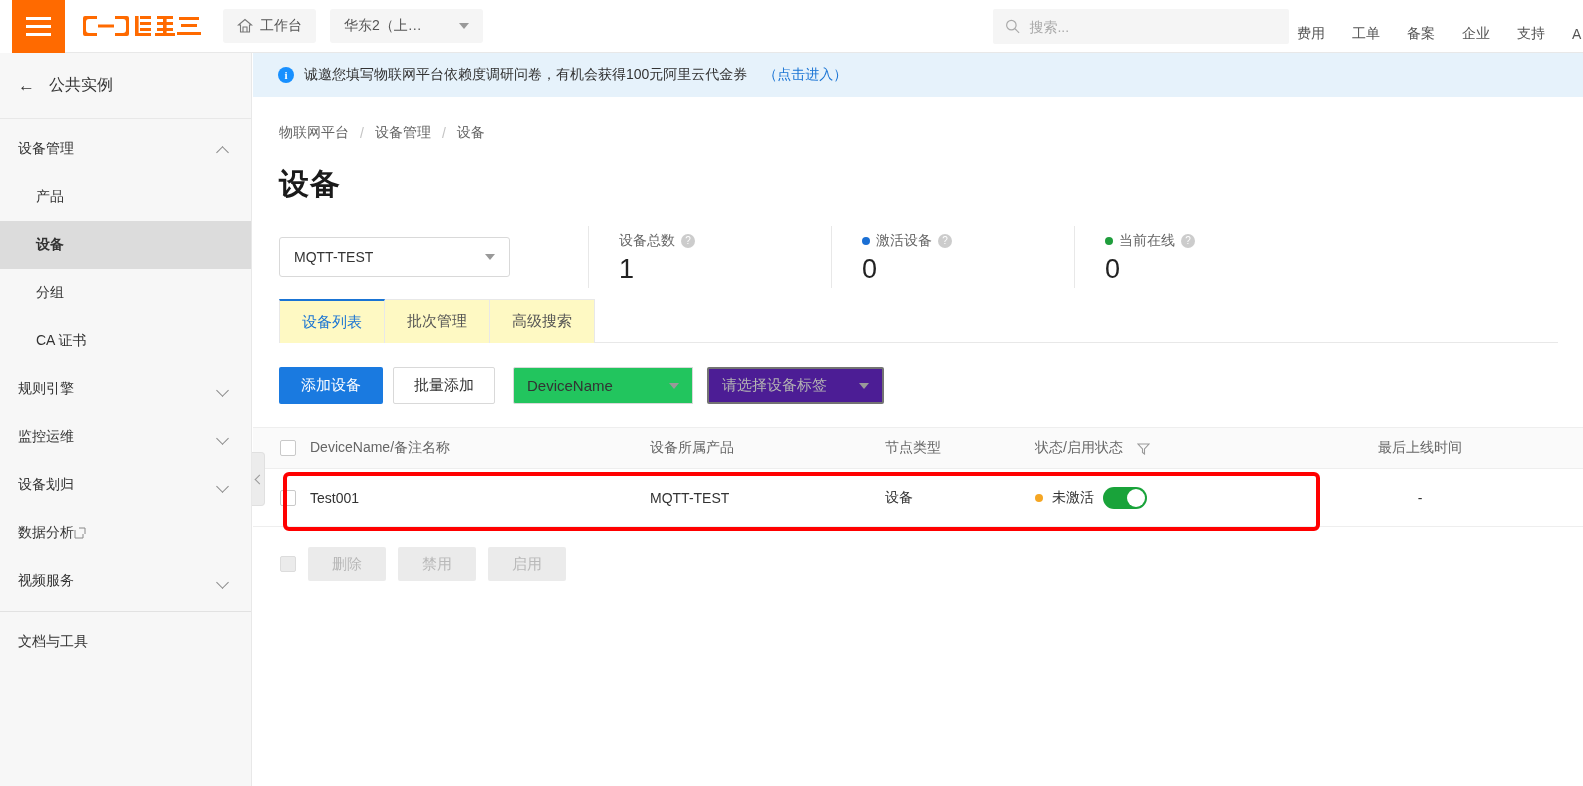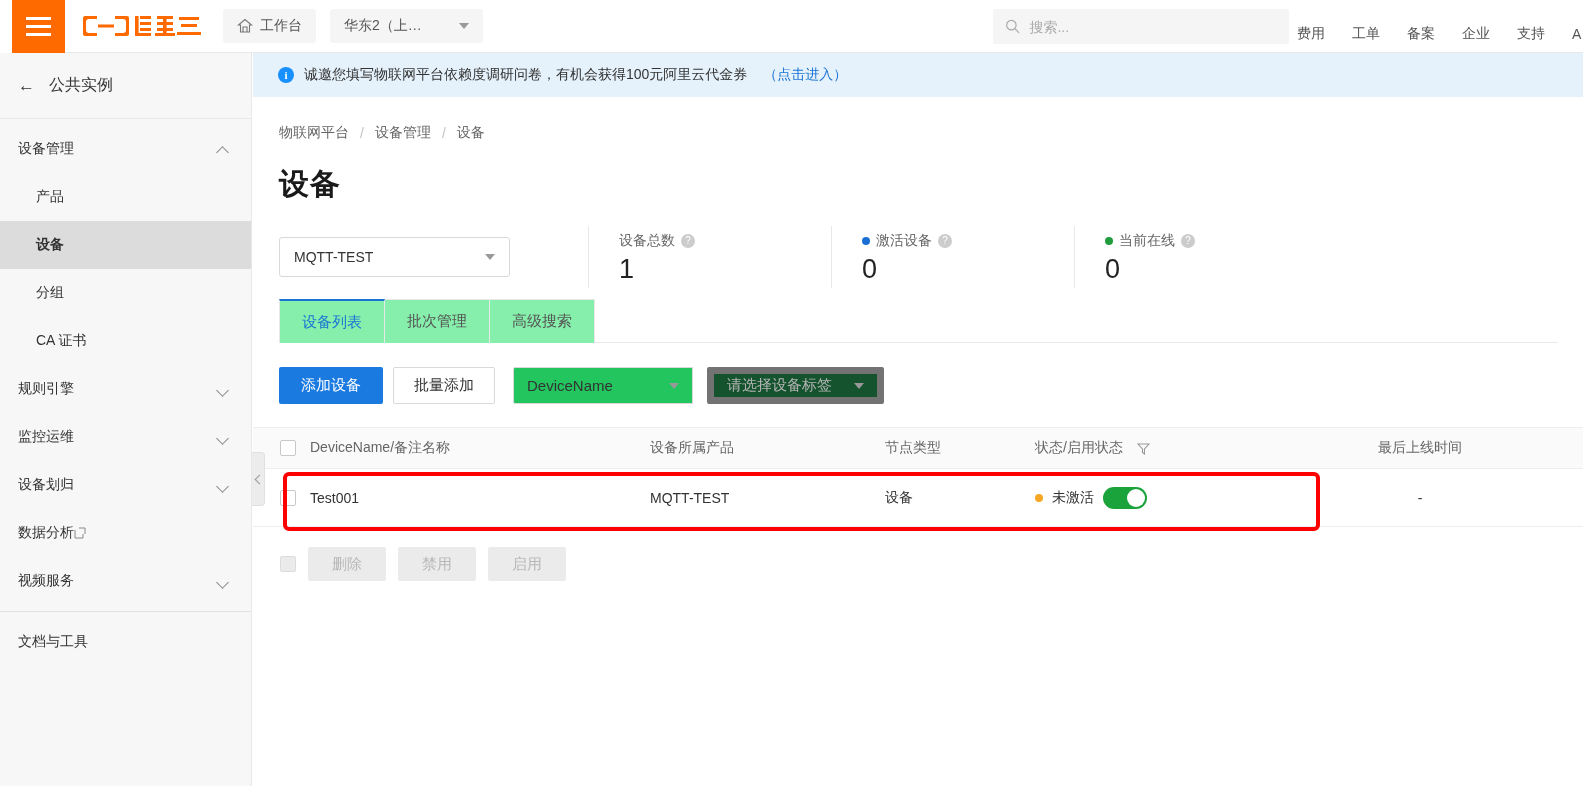--- a/index.html
+++ b/index.html
@@ -139,21 +139,21 @@
     width: 14px; height: 14px; border-radius: 50%; background: #ccc; color: #fff;
     font-size: 10px; display: flex; align-items: center; justify-content: center;
     cursor: pointer; flex: 0 0 14px;
   }
 
   
   .tabs { display: flex; margin: 14px 0 0 26px; border-bottom: 1px solid #e8e8e8; width: 1279px; }
   .tab {
     height: 44px; padding: 0 22px; display: flex; align-items: center; justify-content: center;
     font-size: 15px; color: #555; cursor: pointer;
-    border: 1px solid #e8e8e8; border-bottom: none; background: #86efac; margin-bottom: -1px;
+    border: 1px solid #e8e8e8; border-bottom: none; background: #fef9c3; margin-bottom: -1px;
   }
   .tab + .tab { border-left: none; }
   .tab.active { color: #1a74d4; border-top: 2px solid #1a74d4; }
 
   
   .toolbar { display: flex; align-items: center; margin: 24px 0 0 26px; gap: 0; }
   .btn-primary {
     height: 37px; padding: 0 22px; background: #1a7ae0; color: #fff;
     font-size: 15px; border: none; cursor: pointer; border-radius: 2px;
     font-family: inherit;
@@ -173,23 +173,23 @@
     height: 37px; width: 351px; border: 1px solid #d9d9d9; border-left: none;
     border-radius: 0 2px 2px 0; display: flex; align-items: center;
     padding: 0 13px; background: #fff;
   }
   .search-field input {
     border: none; outline: none; flex: 1; font-size: 15px; color: #333;
     font-family: inherit; background: transparent;
   }
   .search-field input::placeholder { color: #b3b3b3; }
   .tag-select {
-    height: 37px; width: 177px; margin-left: 14px; border: 7px solid #737373;
+    height: 37px; width: 177px; margin-left: 14px; border: 2px solid #737373;
     border-radius: 2px; display: flex; align-items: center; justify-content: space-between;
-    padding: 0 13px; font-size: 15px; color: #b3b3b3; cursor: pointer; background: #14532d;
+    padding: 0 13px; font-size: 15px; color: #b3b3b3; cursor: pointer; background: #4c1d95;
   }
 
   
   .table { margin-top: 23px; width: 1330px; }
   .thead {
     height: 42px; background: #fafafa; border-top: 1px solid #eee; border-bottom: 1px solid #eee;
     display: flex; align-items: center; font-size: 14px; color: #666;
   }
   .trow {
     height: 58px; display: flex; align-items: center; font-size: 14px; color: #333;

